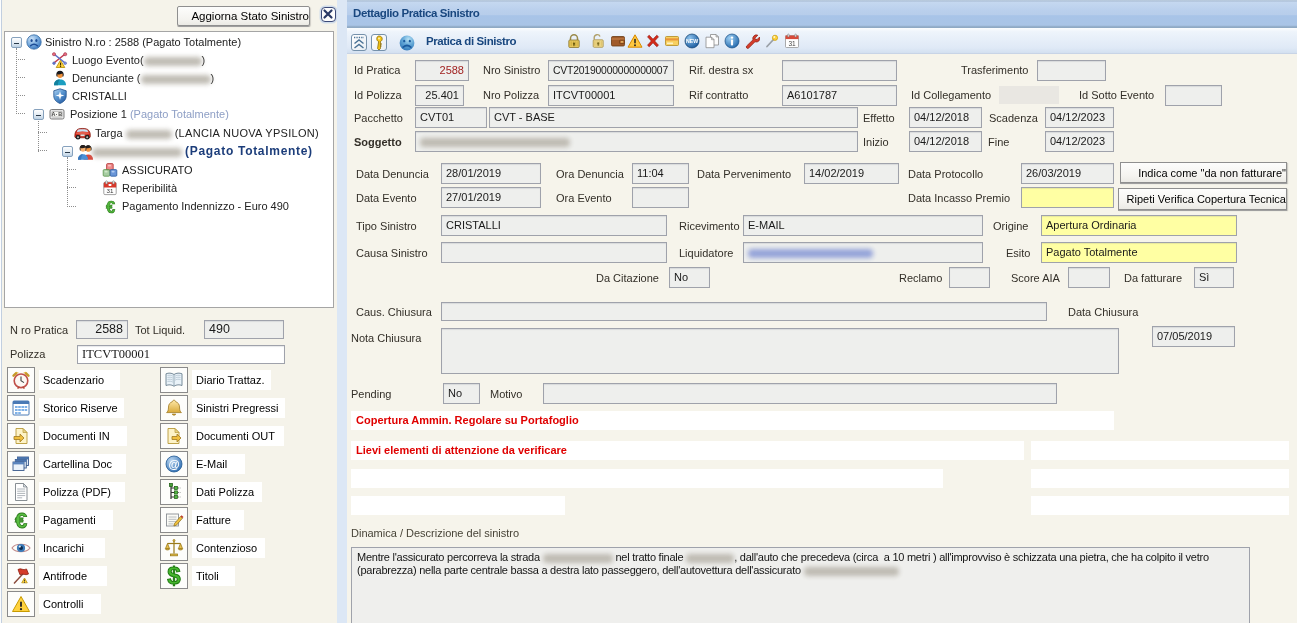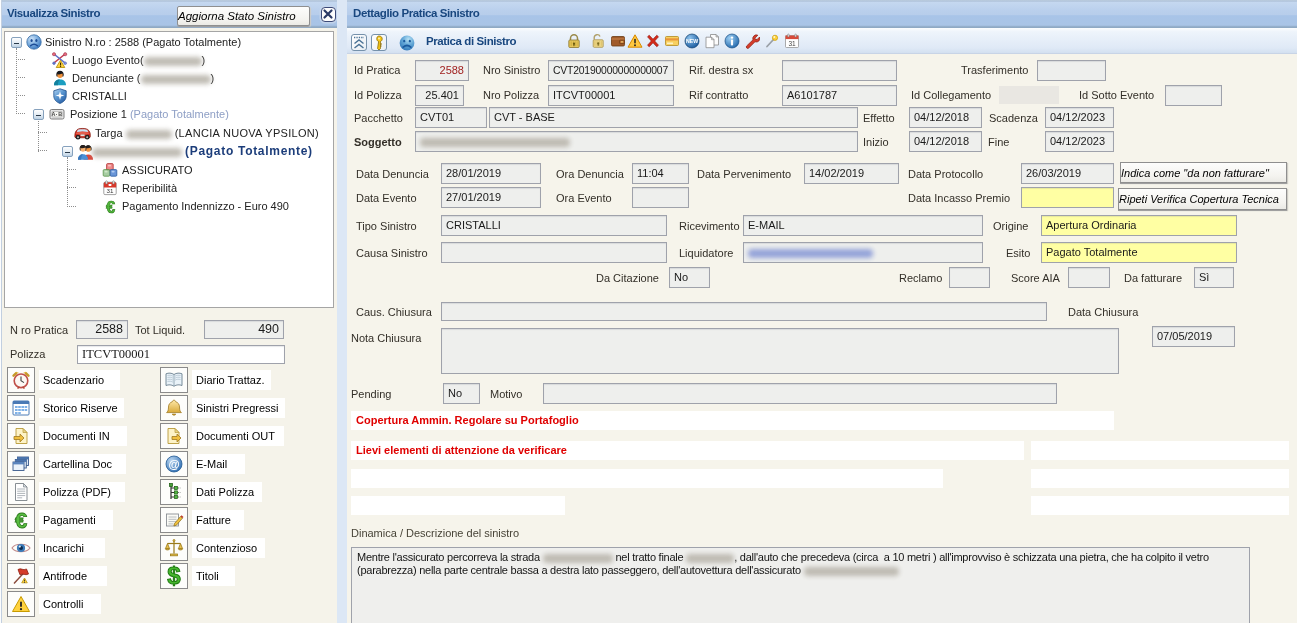--- a/index.html
+++ b/index.html
@@ -17,23 +17,22 @@
   position:absolute; border:1px solid #9fa2ab; background:#eeefed;
   box-shadow:inset 0 1px 1px rgba(120,125,140,0.18);
   font-size:11px; line-height:19px; padding:0 4px; height:21px;
   overflow:hidden; white-space:nowrap; color:#1a1a1a;
 }
 .fld.white { background:#fff; }
 .fld.yellow { background:#ffffa3; }
 .lbl { position:absolute; font-size:11px; color:#332f28; white-space:nowrap; }
 .btn {
   position:absolute; background:linear-gradient(to bottom,#fdfdfc,#f4f3ef 70%,#ebeae5);
-  border:1px solid #8f8f8f; text-align:left; font-size:11px; color:#000;
+  border:1px solid #8f8f8f; text-align:right; font-size:11px; color:#000;
   box-shadow:0 1px 0 #9f9f9f, 1px 1px 1px #cfcdc6;
-  font-style:italic;
 }
 .redtext { position:absolute; color:#e00000; font-weight:bold; font-size:11px; white-space:nowrap; }
 .whiteband { position:absolute; background:#ffffff; }
 .icbox {
   position:absolute; width:28px; height:26px; border:1px solid #8a8a8a;
   background:#fdfdfb; display:flex; align-items:center; justify-content:center;
 }
 .iclbl {
   position:absolute; height:20px; background:#ffffff; font-size:11px;
   line-height:20px; padding-left:4px; color:#000;
@@ -46,23 +45,20 @@
 .texp { position:absolute; width:11px; height:11px; border:1px solid #86a1bd;
   border-radius:2px; background:linear-gradient(to bottom,#fefefe,#e3ecf4 55%,#bdd1e3); }
 .texp::before { content:""; position:absolute; left:2px; top:4.5px; width:5px;
   height:1px; background:#2a3a4a; }
 </style>
 </head>
 <body>
 
 <div class="leftedge"></div>
 <div class="abs" id="leftpanel" style="left:0;top:0;width:337px;height:623px;background:#f5f3ea;">
-  <div class="titlebar" style="position:relative;">
-    <span style="position:absolute;left:7px;top:7px;">Visualizza Sinistro</span>
-  </div>
 
   <div class="btn" style="left:177px;top:6px;width:133px;height:20px;line-height:19px;font-size:11.5px;border-radius:2px;">Aggiorna Stato Sinistro</div>
 
   <div class="abs" style="left:321px;top:7px;width:15px;height:15px;border:1.5px solid #3c4a78;border-radius:4px;background:#fdfdfd;box-shadow:0 0 0 1.5px rgba(200,215,235,0.8);">
     <svg width="12" height="12" viewBox="0 0 12 12" style="margin:0 0 0 0;">
         <path d="M2.5 2.5 L9.5 9.5 M9.5 2.5 L2.5 9.5" stroke="#2a3a66" stroke-width="2.2" stroke-linecap="round"></path>
       </svg>
   </div>
 
   <div class="abs" style="left:4px;top:31px;width:330px;height:277px;background:#fff;border:1px solid #a5a5a5;">
@@ -189,21 +185,21 @@
       <div class="ticon" style="left:97px;top:166px;"><svg width="17" height="17" viewBox="0 0 17 17">
             <text x="8.5" y="14.6" font-size="16.5" font-family="Liberation Sans" font-weight="bold" fill="#52b83c" text-anchor="middle" stroke="#2a7a1a" stroke-width="0.6">€</text>
           </svg></div>
       <div class="tlbl" style="left:117px;top:168px;">Pagamento Indennizzo - Euro 490</div>
     </div>
   </div>
 
   <div class="lbl" style="left:10px;top:324px;">N ro Pratica</div>
   <div class="fld" style="left:76px;top:320px;width:52px;height:19px;line-height:17px;text-align:right;font-size:12.5px;">2588</div>
   <div class="lbl" style="left:135px;top:324px;">Tot Liquid.</div>
-  <div class="fld" style="left:204px;top:320px;width:80px;height:19px;line-height:17px;text-align:right;font-size:12.5px;">490</div>
+  <div class="fld" style="left:204px;top:320px;width:80px;height:19px;line-height:17px;font-size:12.5px;">490</div>
   <div class="lbl" style="left:10px;top:348px;">Polizza</div>
   <div class="fld white" style="left:77px;top:345px;width:208px;height:19px;line-height:17px;font-family:'Liberation Serif',serif;font-size:12.5px;">ITCVT00001</div>
 
   <div id="btngrid">
     <div class="icbox" style="left:7px;top:367px;">
         <svg width="20" height="20" viewBox="0 0 20 20">
           <path d="M5.2 3.2 L2.6 5.6 M14.8 3.2 L17.4 5.6" stroke="#c79a2a" stroke-width="2.6" stroke-linecap="round"></path>
           <path d="M4 2.8 a3 3 0 0 1 4 0z M12 2.8 a3 3 0 0 1 4 0z" fill="#e8b83a"></path>
           <circle cx="10" cy="10.8" r="6.8" fill="#fdf8f4" stroke="#c0504a" stroke-width="1.6"></circle>
           <path d="M10 6.6 V10.8 L13 12.6" stroke="#444" stroke-width="1.1" fill="none"></path>

